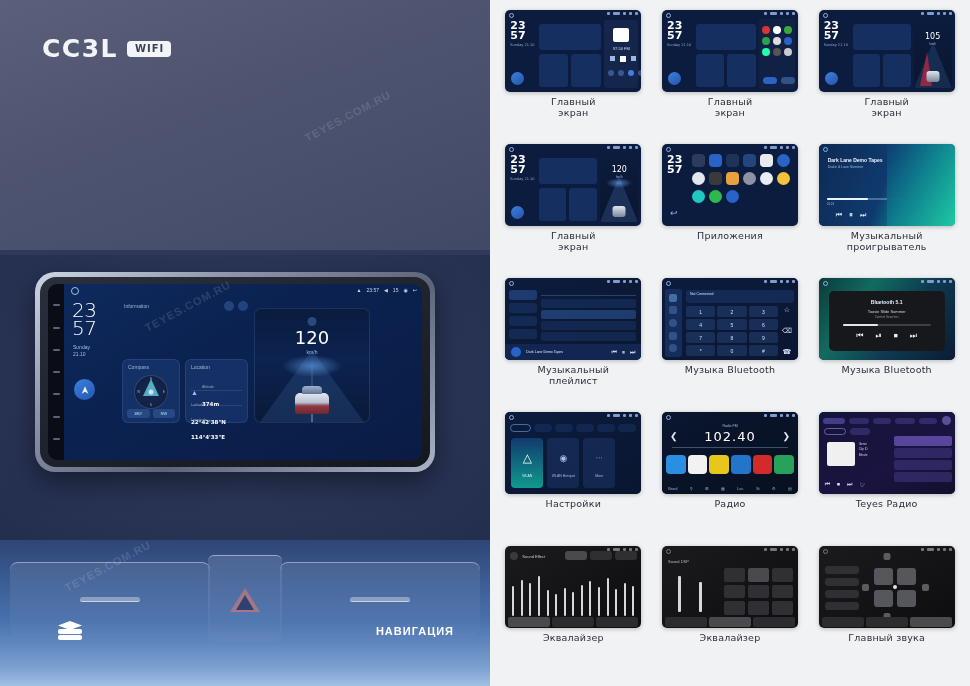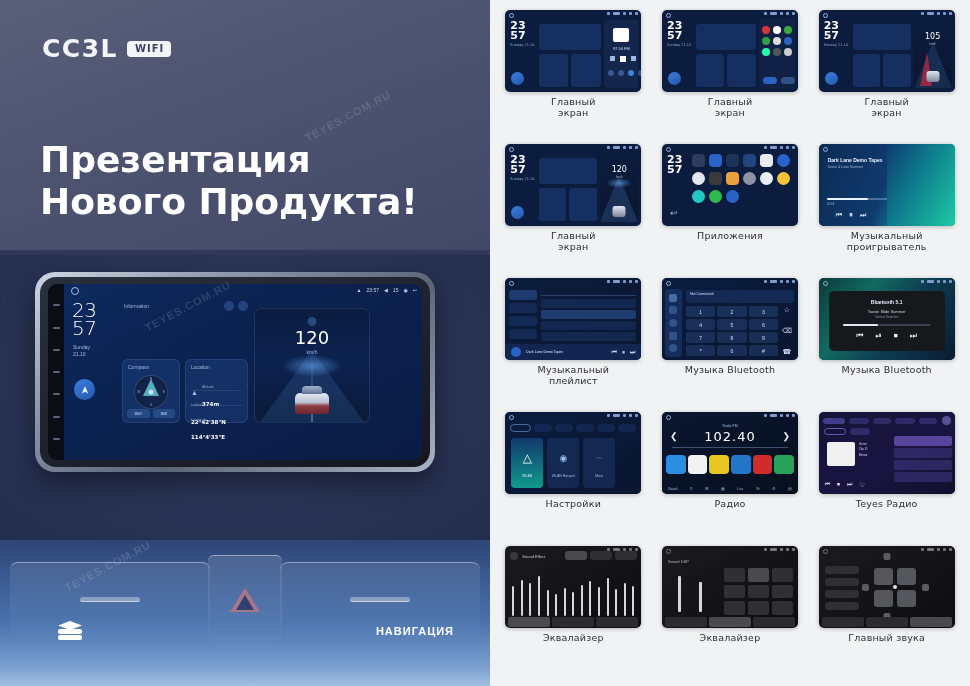--- a/index.html
+++ b/index.html
@@ -180,22 +180,20 @@
 
   <div class="hero">
     <div class="hero-top-fade"></div>
     <div class="hero-bottom"></div>
 
     <div class="logo-wrap">
       <span class="logo-text">CC3L</span>
       <span class="logo-badge">WIFI</span>
     </div>
 
-    <div class="hero-line1">Презентация</div>
-    <div class="hero-line2">Нового Продукта!</div>
 
     <div class="dash">
       <div class="dash-body"></div>
 
       <div class="unit-outer">
         <div class="unit-mid">
           <div class="unit-screen">
 
             <div class="side-keys">
               <i></i>

